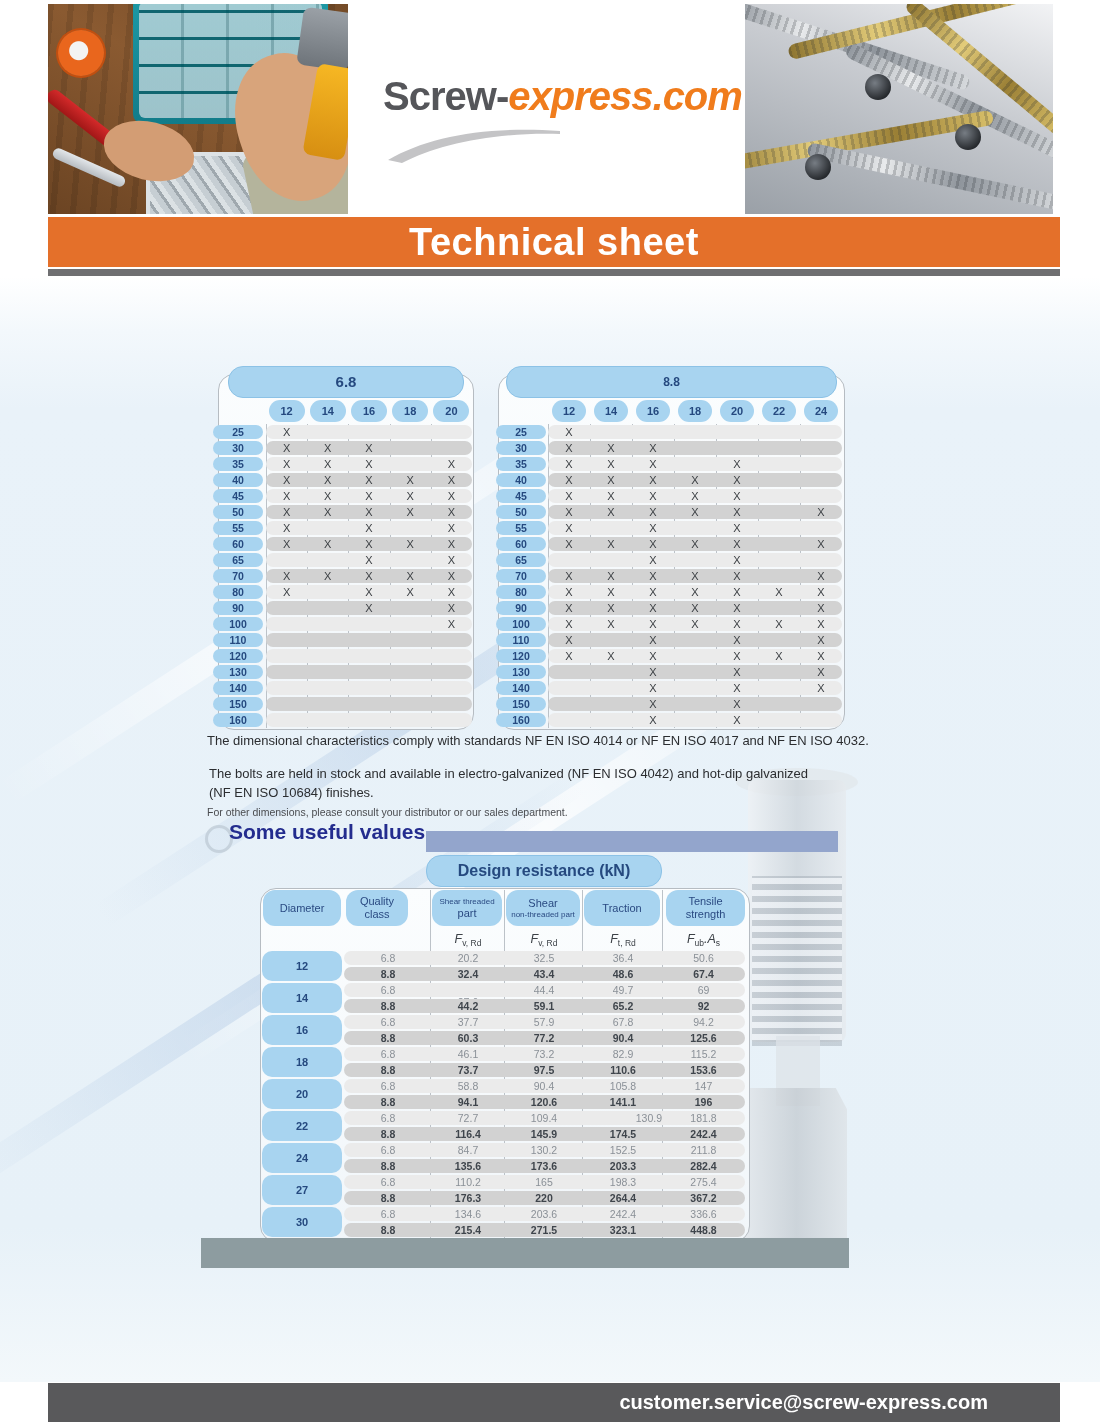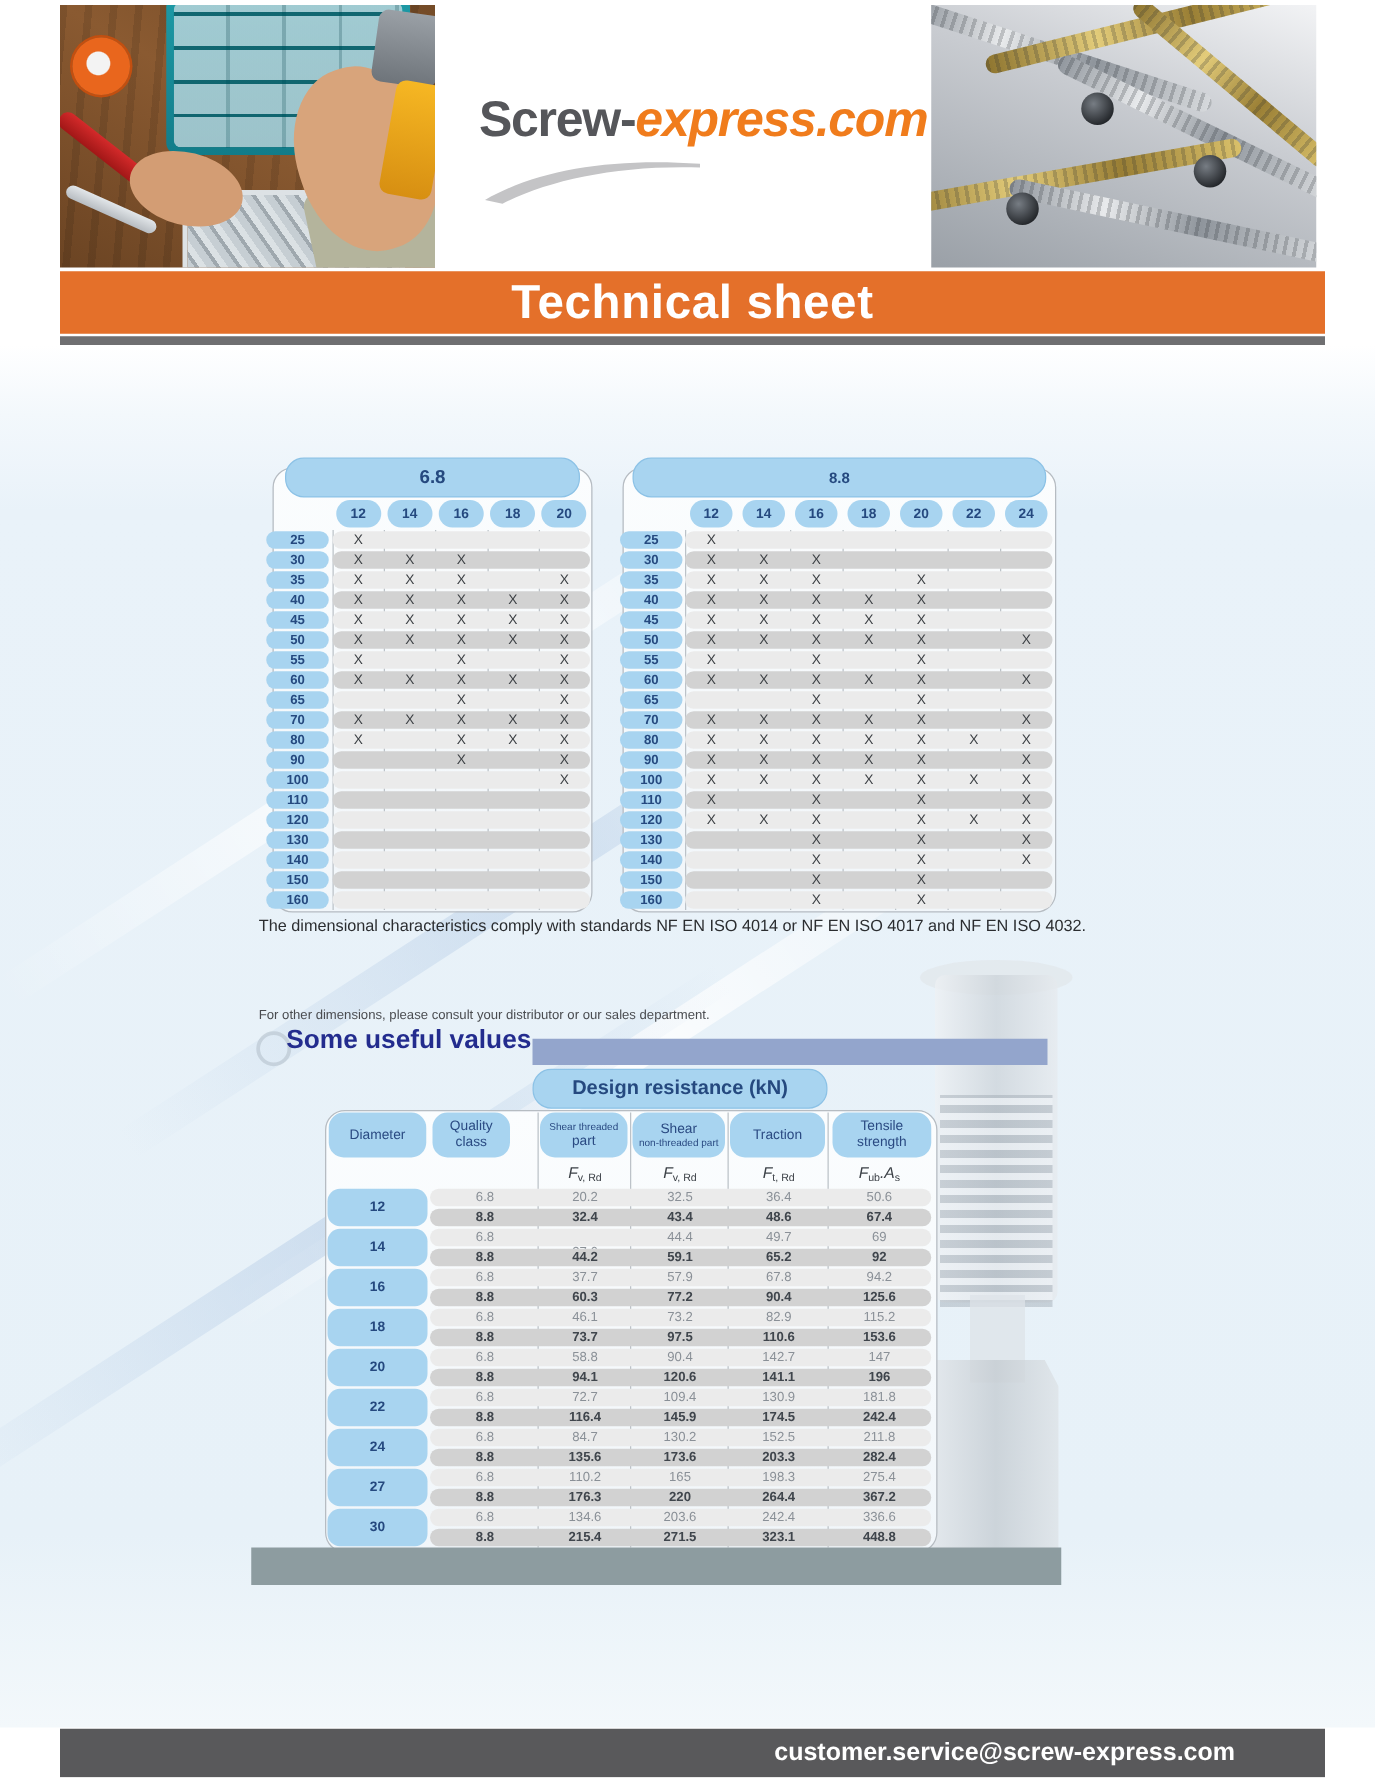--- a/index.html
+++ b/index.html
@@ -406,20 +406,21 @@
           <div class="xmark" style="left: 136px; top: 330px; width: 42px; height: 16px; position: absolute; line-height: 16px;">X</div>
           <div class="xmark" style="left: 220px; top: 330px; width: 42px; height: 16px; position: absolute; line-height: 16px;">X</div>
           <div class="stripe light" style="left: 52px; top: 347px; width: 294px; height: 14px; position: absolute; border-radius: 7px;"></div>
           <div class="pill rowp" style="left: 0px; top: 347px; width: 50px; height: 14px; position: absolute;">160</div>
           <div class="xmark" style="left: 136px; top: 346px; width: 42px; height: 16px; position: absolute; line-height: 16px;">X</div>
           <div class="xmark" style="left: 220px; top: 346px; width: 42px; height: 16px; position: absolute; line-height: 16px;">X</div>
         </div>
       </div>
 
     <p class="para nowrap" style="left:207px;top:455px;">The dimensional characteristics comply with standards NF EN ISO 4014 or NF EN ISO 4017 and NF EN ISO 4032.</p>
+    <p class="para" style="left:209px;top:488px;width:600px;">The bolts are held in stock and available in electro-galvanized (NF EN ISO 4042) and hot-dip galvanized (NF EN ISO 10684) finishes.</p>
     <p class="para small nowrap" style="left:207px;top:527px;">For other dimensions, please consult your distributor or our sales department.</p>
 
     <div class="deco-circle"></div>
     <h2 class="useful-title">Some useful values</h2>
     <div class="useful-bar"></div>
 
     <div id="res-table" class="tbl" style="left: 260px; top: 612px; width: 488px; height: 352px; position: absolute;">
         <div class="tbl-border" style="left: 0px; top: 0px; width: 488px; height: 352px; position: absolute;"></div>
         <div class="pill title" style="left: 166px; top: -33px; width: 234px; height: 30px; position: absolute; line-height: 30px; font-size: 16px;">Design resistance (kN)</div>
         <div class="hdr-pill" style="left: 3px; top: 2px; width: 78px; height: 36px; position: absolute;">
@@ -501,34 +502,34 @@
         <div class="cellv t88" style="left: 86px; top: 174px; width: 84px; height: 16px; position: absolute;">8.8</div>
         <div class="cellv t88" style="left: 172px; top: 174px; width: 72px; height: 16px; position: absolute;">73.7</div>
         <div class="cellv t88" style="left: 246px; top: 174px; width: 76px; height: 16px; position: absolute;">97.5</div>
         <div class="cellv t88" style="left: 324px; top: 174px; width: 78px; height: 16px; position: absolute;">110.6</div>
         <div class="cellv t88" style="left: 402px; top: 174px; width: 83px; height: 16px; position: absolute;">153.6</div>
         <div class="dia-pill" style="left: 2px; top: 191px; width: 80px; height: 30px; position: absolute;">20</div>
         <div class="stripe light" style="left: 84px; top: 191px; width: 401px; height: 14px; position: absolute; border-radius: 7px;"></div>
         <div class="cellv t68" style="left: 86px; top: 190px; width: 84px; height: 16px; position: absolute;">6.8</div>
         <div class="cellv t68" style="left: 172px; top: 190px; width: 72px; height: 16px; position: absolute;">58.8</div>
         <div class="cellv t68" style="left: 246px; top: 190px; width: 76px; height: 16px; position: absolute;">90.4</div>
-        <div class="cellv t68" style="left: 324px; top: 190px; width: 78px; height: 16px; position: absolute;">142.7</div>
+        <div class="cellv t68" style="left: 324px; top: 190px; width: 78px; height: 16px; position: absolute;">105.8</div>
         <div class="cellv t68" style="left: 402px; top: 190px; width: 83px; height: 16px; position: absolute;">147</div>
         <div class="stripe dark" style="left: 84px; top: 207px; width: 401px; height: 14px; position: absolute; border-radius: 7px;"></div>
         <div class="cellv t88" style="left: 86px; top: 206px; width: 84px; height: 16px; position: absolute;">8.8</div>
         <div class="cellv t88" style="left: 172px; top: 206px; width: 72px; height: 16px; position: absolute;">94.1</div>
         <div class="cellv t88" style="left: 246px; top: 206px; width: 76px; height: 16px; position: absolute;">120.6</div>
         <div class="cellv t88" style="left: 324px; top: 206px; width: 78px; height: 16px; position: absolute;">141.1</div>
         <div class="cellv t88" style="left: 402px; top: 206px; width: 83px; height: 16px; position: absolute;">196</div>
         <div class="dia-pill" style="left: 2px; top: 223px; width: 80px; height: 30px; position: absolute;">22</div>
         <div class="stripe light" style="left: 84px; top: 223px; width: 401px; height: 14px; position: absolute; border-radius: 7px;"></div>
         <div class="cellv t68" style="left: 86px; top: 222px; width: 84px; height: 16px; position: absolute;">6.8</div>
         <div class="cellv t68" style="left: 172px; top: 222px; width: 72px; height: 16px; position: absolute;">72.7</div>
         <div class="cellv t68" style="left: 246px; top: 222px; width: 76px; height: 16px; position: absolute;">109.4</div>
-        <div class="cellv t68" style="left: 324px; top: 222px; width: 78px; height: 16px; position: absolute;">130.9</div>
+        <div class="cellv t68" style="left: 324px; top: 222px; width: 78px; height: 16px; position: absolute; text-align: right;">130.9</div>
         <div class="cellv t68" style="left: 402px; top: 222px; width: 83px; height: 16px; position: absolute;">181.8</div>
         <div class="stripe dark" style="left: 84px; top: 239px; width: 401px; height: 14px; position: absolute; border-radius: 7px;"></div>
         <div class="cellv t88" style="left: 86px; top: 238px; width: 84px; height: 16px; position: absolute;">8.8</div>
         <div class="cellv t88" style="left: 172px; top: 238px; width: 72px; height: 16px; position: absolute;">116.4</div>
         <div class="cellv t88" style="left: 246px; top: 238px; width: 76px; height: 16px; position: absolute;">145.9</div>
         <div class="cellv t88" style="left: 324px; top: 238px; width: 78px; height: 16px; position: absolute;">174.5</div>
         <div class="cellv t88" style="left: 402px; top: 238px; width: 83px; height: 16px; position: absolute;">242.4</div>
         <div class="dia-pill" style="left: 2px; top: 255px; width: 80px; height: 30px; position: absolute;">24</div>
         <div class="stripe light" style="left: 84px; top: 255px; width: 401px; height: 14px; position: absolute; border-radius: 7px;"></div>
         <div class="cellv t68" style="left: 86px; top: 254px; width: 84px; height: 16px; position: absolute;">6.8</div>

